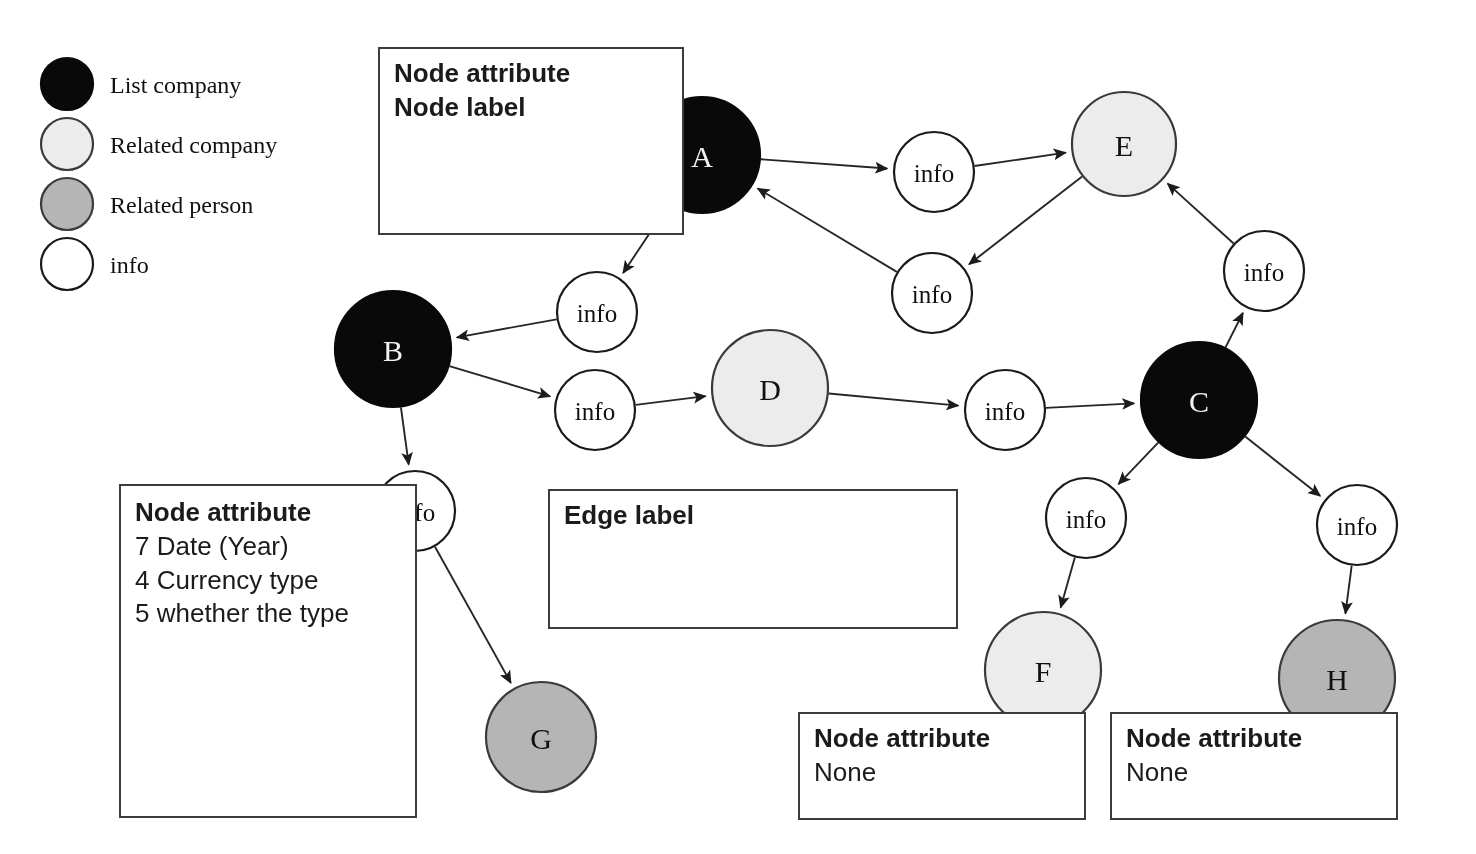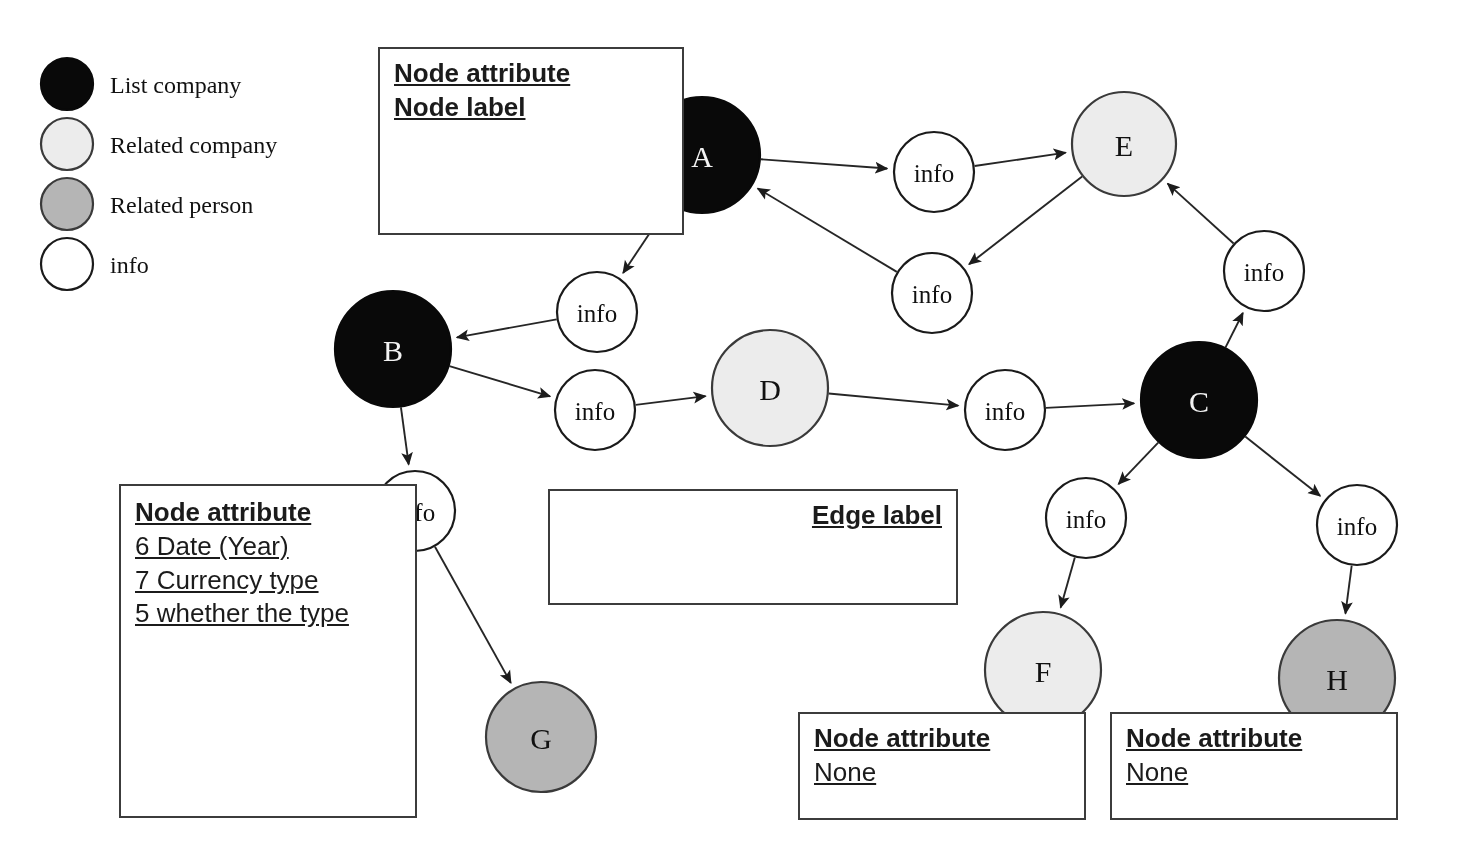--- a/index.html
+++ b/index.html
@@ -62,38 +62,37 @@
   
   .callout {
     position: absolute;
     box-sizing: border-box;
     background: #ffffff;
     border: 2.5px solid #3c3c3c;
     font-family: "Liberation Sans", sans-serif;
     color: #1b1b1b;
     padding: 8px 14px 10px 14px;
     z-index: 5;
-    text-decoration: underline;
   }
   .callout .hd {
     font-weight: bold;
     font-size: 26px;
     line-height: 1.30;
     white-space: nowrap;
   }
   .callout .ln {
     font-size: 26px;
     line-height: 1.30;
     white-space: nowrap;
   }
   .callout .ln.indent { padding-left: 26px; }
 
   #box-top      { left: 378px; top: 47px;  width: 306px; height: 188px; }
   #box-nodeattr { left: 119px; top: 484px; width: 298px; height: 334px; padding-top: 10px;}
-  #box-edge     { left: 548px; top: 489px; width: 410px; height: 116px; text-align: right; }
+  #box-edge     { left: 548px; top: 489px; width: 410px; height: 140px; }
   #box-f        { left: 798px; top: 712px; width: 288px; height: 108px; }
   #box-h        { left: 1110px; top: 712px; width: 288px; height: 108px; }
 </style>
 </head>
 <body>
 
 <div id="canvas">
 
   <svg id="graph" viewBox="0 0 1476 854">
     <defs>
@@ -204,22 +203,22 @@
       </g>
   </svg>
 
   <div class="callout" id="box-top">
     <div class="hd">Node attribute</div>
     <div class="hd">Node label</div>
   </div>
 
   <div class="callout" id="box-nodeattr">
     <div class="hd">Node attribute</div>
-    <div class="ln">6 Date (Year)</div>
-    <div class="ln">7 Currency type</div>
+    <div class="ln">7 Date (Year)</div>
+    <div class="ln">4 Currency type</div>
     <div class="ln">5 whether the type</div>
   </div>
 
   <div class="callout" id="box-edge">
     <div class="hd">Edge label</div>
   </div>
 
   <div class="callout" id="box-f">
     <div class="hd">Node attribute</div>
     <div class="ln">None</div>

